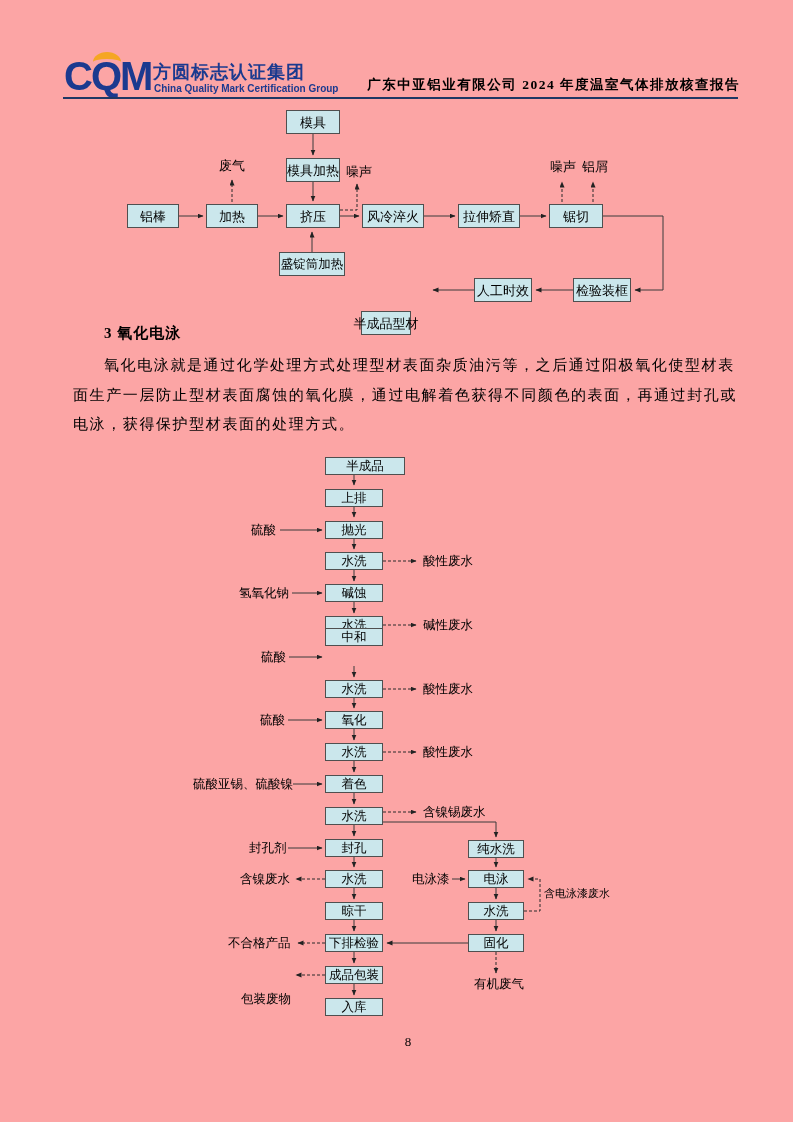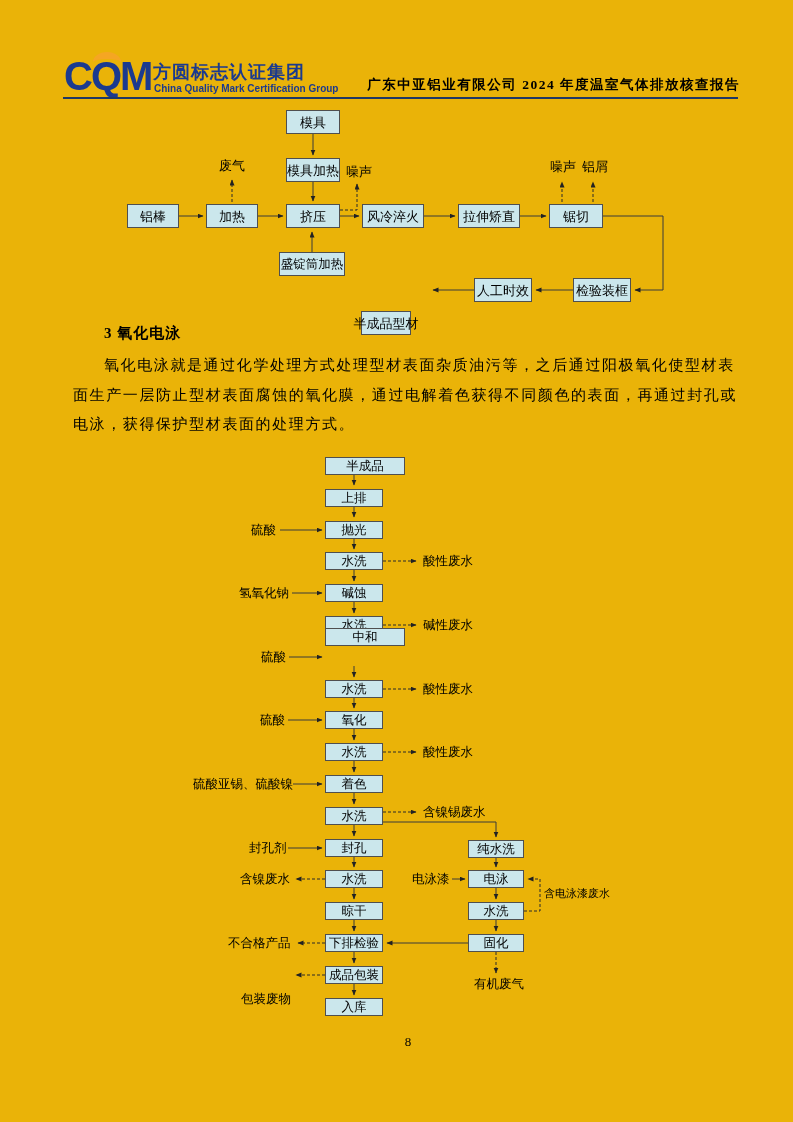--- a/index.html
+++ b/index.html
@@ -1,16 +1,16 @@
 <!DOCTYPE html>
 <html><head>
 <meta charset="utf-8">
 <style>
   html,body{margin:0;padding:0;background:#fff;}
-  .page{position:relative;width:793px;height:1122px;background:#eab308;margin:0 auto;
+  .page{position:relative;width:793px;height:1122px;background:#fca5a5;margin:0 auto;
         font-family:"Liberation Sans",sans-serif;color:#000;overflow:hidden;}
   .connectors{position:absolute;left:0;top:0;z-index:1;pointer-events:none;}
   
   .logo-cqm{position:absolute;left:64px;top:56px;font-size:40px;font-weight:800;
             letter-spacing:-2px;color:#1b3a8f;line-height:1;z-index:2;}
   .logo-arc{position:absolute;left:93px;top:52px;width:28px;height:13px;
             border-top:7px solid #f5a623;border-radius:50% 50% 0 0;z-index:2;}
   .org-cn{position:absolute;left:153px;top:60px;font-size:18px;font-weight:bold;
           color:#1b3a8f;letter-spacing:1px;z-index:2;white-space:nowrap;}
   .org-en{position:absolute;left:154px;top:83px;font-size:10px;font-weight:bold;
@@ -140,21 +140,21 @@
   <div class="para-line" style="left:73px;top:387px;">面生产一层防止型材表面腐蚀的氧化膜，通过电解着色获得不同颜色的表面，再通过封孔或</div>
   <div class="para-line" style="left:104px;top:357px;">氧化电泳就是通过化学处理方式处理型材表面杂质油污等，之后通过阳极氧化使型材表</div>
   <div class="para-line" style="left:73px;top:416px;">电泳，获得保护型材表面的处理方式。</div>
 
   <div class="fbox sm" style="left:325px;top:457px;width:80px;height:18px;">半成品</div>
   <div class="fbox sm" style="left:325px;top:489px;width:58px;height:18px;">上排</div>
   <div class="fbox sm" style="left:325px;top:521px;width:58px;height:18px;">抛光</div>
   <div class="fbox sm" style="left:325px;top:552px;width:58px;height:18px;">水洗</div>
   <div class="fbox sm" style="left:325px;top:584px;width:58px;height:18px;">碱蚀</div>
   <div class="fbox sm" style="left:325px;top:616px;width:58px;height:18px;">水洗</div>
-  <div class="fbox sm" style="left:325px;top:628px;width:80px;height:18px;">中和</div>
+  <div class="fbox sm" style="left:325px;top:628px;width:58px;height:18px;">中和</div>
   <div class="fbox sm" style="left:325px;top:680px;width:58px;height:18px;">水洗</div>
   <div class="fbox sm" style="left:325px;top:711px;width:58px;height:18px;">氧化</div>
   <div class="fbox sm" style="left:325px;top:743px;width:58px;height:18px;">水洗</div>
   <div class="fbox sm" style="left:325px;top:775px;width:58px;height:18px;">着色</div>
   <div class="fbox sm" style="left:325px;top:807px;width:58px;height:18px;">水洗</div>
   <div class="fbox sm" style="left:325px;top:839px;width:58px;height:18px;">封孔</div>
   <div class="fbox sm" style="left:325px;top:870px;width:58px;height:18px;">水洗</div>
   <div class="fbox sm" style="left:325px;top:902px;width:58px;height:18px;">晾干</div>
   <div class="fbox sm" style="left:325px;top:934px;width:58px;height:18px;">下排检验</div>
   <div class="fbox sm" style="left:325px;top:966px;width:58px;height:18px;">成品包装</div>

